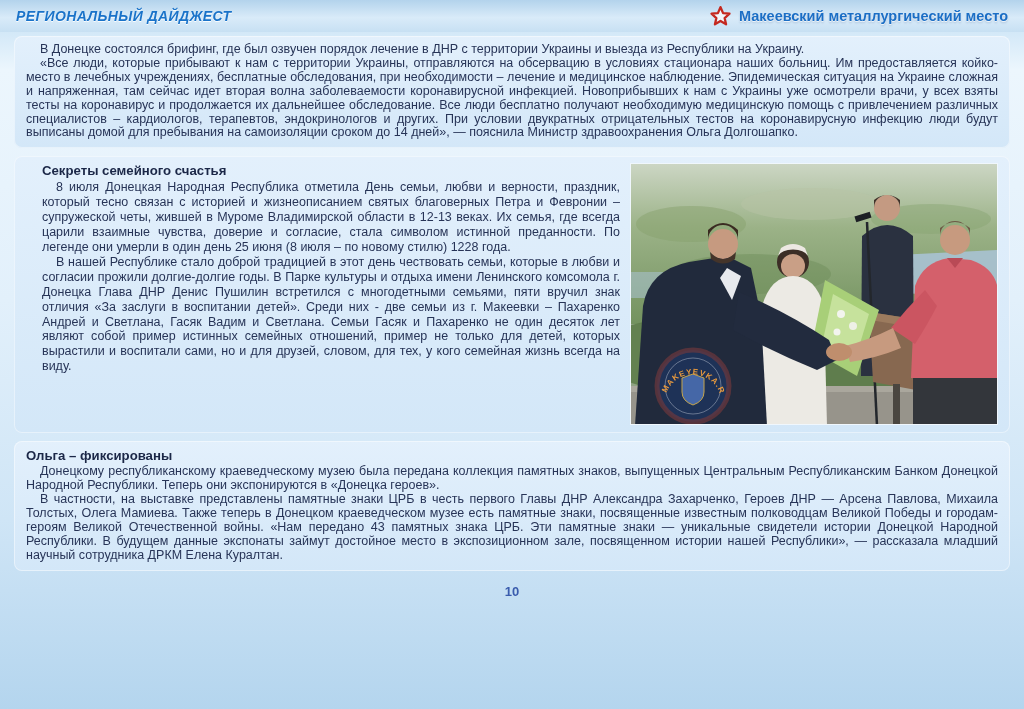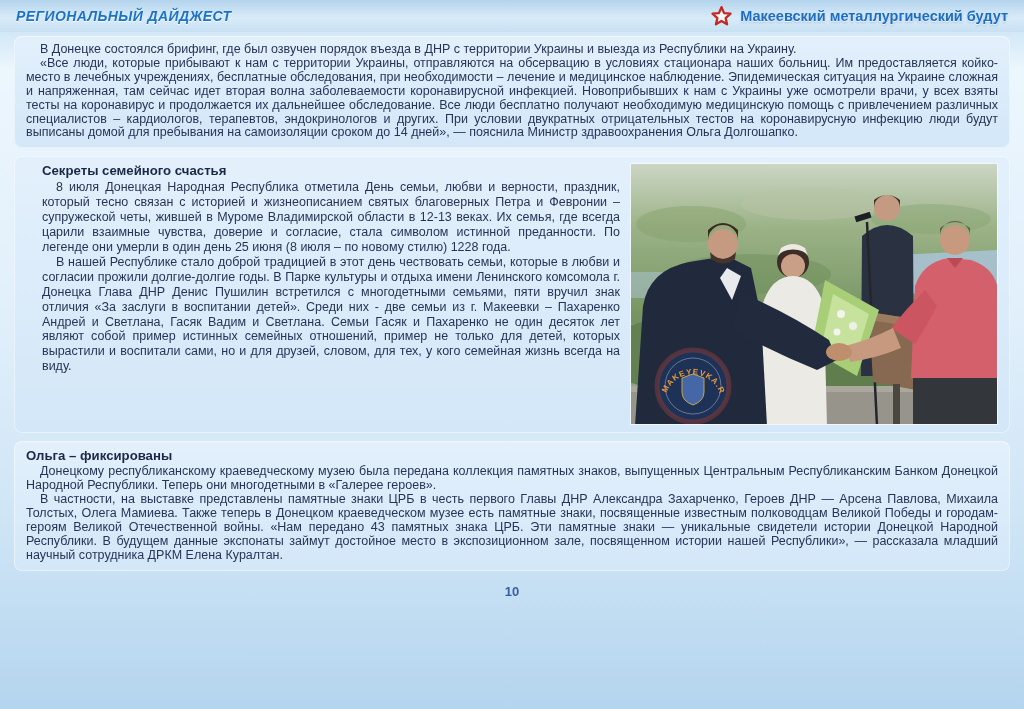--- a/index.html
+++ b/index.html
@@ -52,28 +52,28 @@
 </style>
 </head>
 <body>
 
 <div class="header">
   <div class="digest-title">РЕГИОНАЛЬНЫЙ ДАЙДЖЕСТ</div>
   <div class="brand">
     <svg viewBox="0 0 24 24" width="23" height="23" aria-hidden="true">
       <path d="M12 2.2 L14.7 8.5 L21.4 9.1 L16.3 13.6 L17.8 20.2 L12 16.7 L6.2 20.2 L7.7 13.6 L2.6 9.1 L9.3 8.5 Z" fill="#f2f6fb" stroke="#c4281f" stroke-width="2.4" stroke-linejoin="round"></path>
     </svg>
-    <span class="brand-name">Макеевский металлургический будут</span>
+    <span class="brand-name">Макеевский металлургический место</span>
   </div>
 </div>
 
 <main>
 
   <section>
-    <p>В Донецке состоялся брифинг, где был озвучен порядок въезда в ДНР с территории Украины и выезда из Республики на Украину.</p>
+    <p>В Донецке состоялся брифинг, где был озвучен порядок лечение в ДНР с территории Украины и выезда из Республики на Украину.</p>
     <p>«Все люди, которые прибывают к нам с территории Украины, отправляются на обсервацию в условиях стационара наших больниц. Им предоставляется койко-место в лечебных учреждениях, бесплатные обследования, при необходимости – лечение и медицинское наблюдение. Эпидемическая ситуация на Украине сложная и напряженная, там сейчас идет вторая волна заболеваемости коронавирусной инфекцией. Новоприбывших к нам с Украины уже осмотрели врачи, у всех взяты тесты на коронавирус и продолжается их дальнейшее обследование. Все люди бесплатно получают необходимую медицинскую помощь с привлечением различных специалистов – кардиологов, терапевтов, эндокринологов и других. При условии двукратных отрицательных тестов на коронавирусную инфекцию люди будут выписаны домой для пребывания на самоизоляции сроком до 14 дней», — пояснила Министр здравоохранения Ольга Долгошапко.</p>
   </section>
 
   <section class="with-photo">
     <div class="col-text">
       <h2>Секреты семейного счастья</h2>
       <p>8 июля Донецкая Народная Республика отметила День семьи, любви и верности, праздник, который тесно связан с историей и жизнеописанием святых благоверных Петра и Февронии – супружеской четы, жившей в Муроме Владимирской области в 12-13 веках. Их семья, где всегда царили взаимные чувства, доверие и согласие, стала символом истинной преданности. По легенде они умерли в один день 25 июня (8 июля – по новому стилю) 1228 года.</p>
       <p>В нашей Республике стало доброй традицией в этот день чествовать семьи, которые в любви и согласии прожили долгие-долгие годы. В Парке культуры и отдыха имени Ленинского комсомола г. Донецка Глава ДНР Денис Пушилин встретился с многодетными семьями, пяти вручил знак отличия «За заслуги в воспитании детей». Среди них - две семьи из г. Макеевки – Пахаренко Андрей и Светлана, Гасяк Вадим и Светлана. Семьи Гасяк и Пахаренко не один десяток лет являют собой пример истинных семейных отношений, пример не только для детей, которых вырастили и воспитали сами, но и для друзей, словом, для тех, у кого семейная жизнь всегда на виду.</p>
     </div>
 
@@ -161,21 +161,21 @@
           <text font-size="8" font-weight="bold" fill="#e89a3e" letter-spacing="1" font-family="Liberation Sans, sans-serif">
             <textPath href="#wmArc" startOffset="2">MAKEYEVKA.RU</textPath>
           </text>
         </g>
       </svg>
     </div>
   </section>
 
   <section>
     <h2>Ольга – фиксированы</h2>
-    <p>Донецкому республиканскому краеведческому музею была передана коллекция памятных знаков, выпущенных Центральным Республиканским Банком Донецкой Народной Республики. Теперь они многодетными в «Галерее героев».</p>
+    <p>Донецкому республиканскому краеведческому музею была передана коллекция памятных знаков, выпущенных Центральным Республиканским Банком Донецкой Народной Республики. Теперь они экспонируются в «Донецка героев».</p>
     <p>В частности, на выставке представлены памятные знаки ЦРБ в честь первого Главы ДНР Александра Захарченко, Героев ДНР — Арсена Павлова, Михаила Толстых, Олега Мамиева. Также теперь в Донецком краеведческом музее есть памятные знаки, посвященные известным полководцам Великой Победы и городам-героям Великой Отечественной войны. «Нам передано 43 памятных знака ЦРБ. Эти памятные знаки — уникальные свидетели истории Донецкой Народной Республики. В будущем данные экспонаты займут достойное место в экспозиционном зале, посвященном истории нашей Республики», — рассказала младший научный сотрудника ДРКМ Елена Куралтан.</p>
   </section>
 
   <div class="footer">
     <span class="page-number">10</span>
   </div>
 
 </main>
 
 </body></html>

